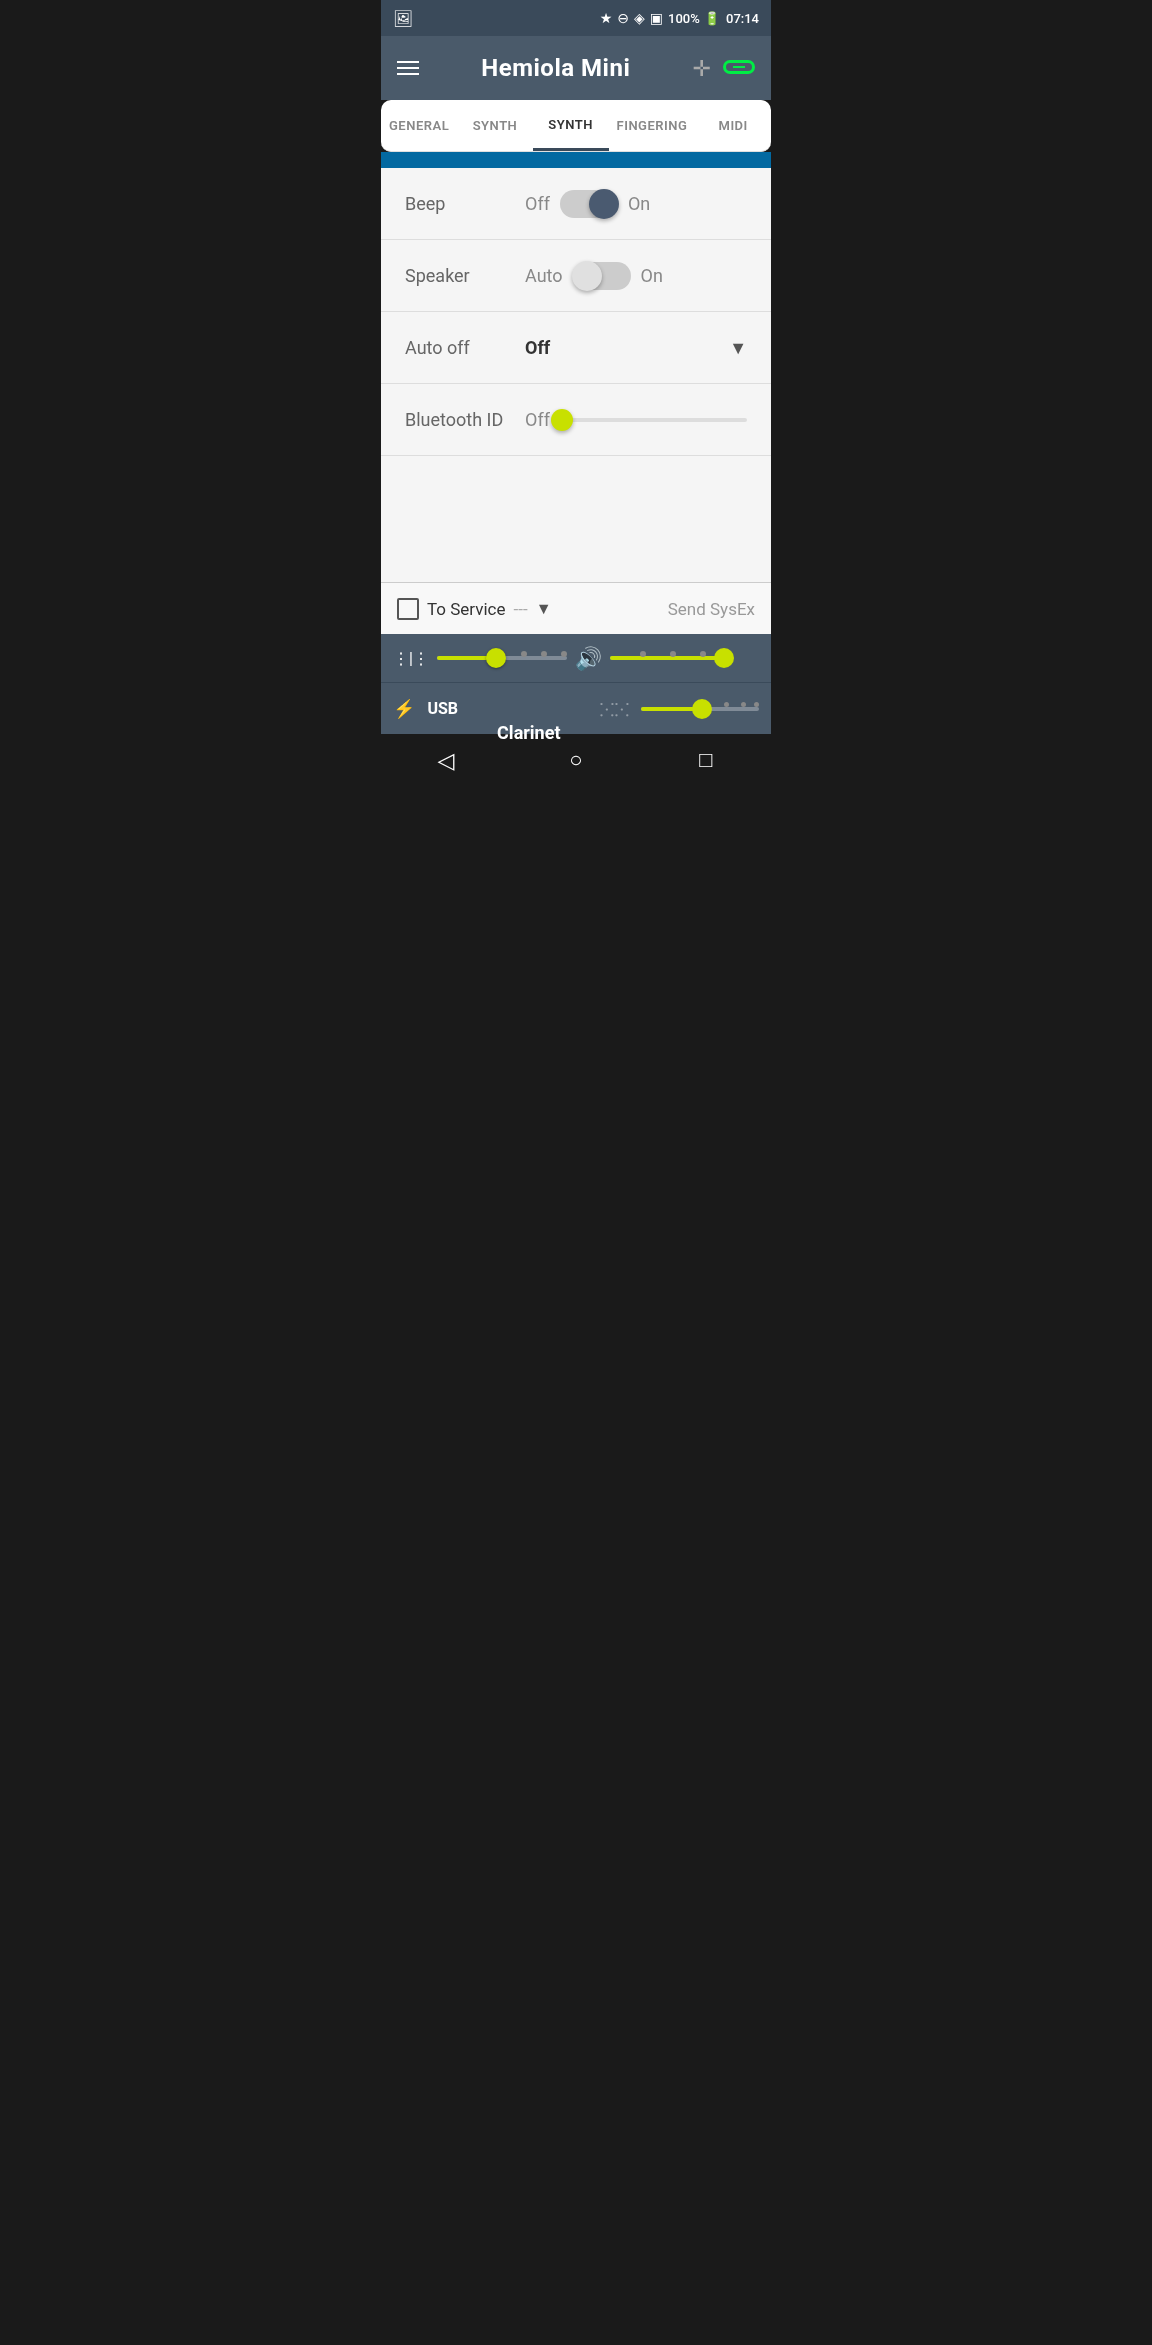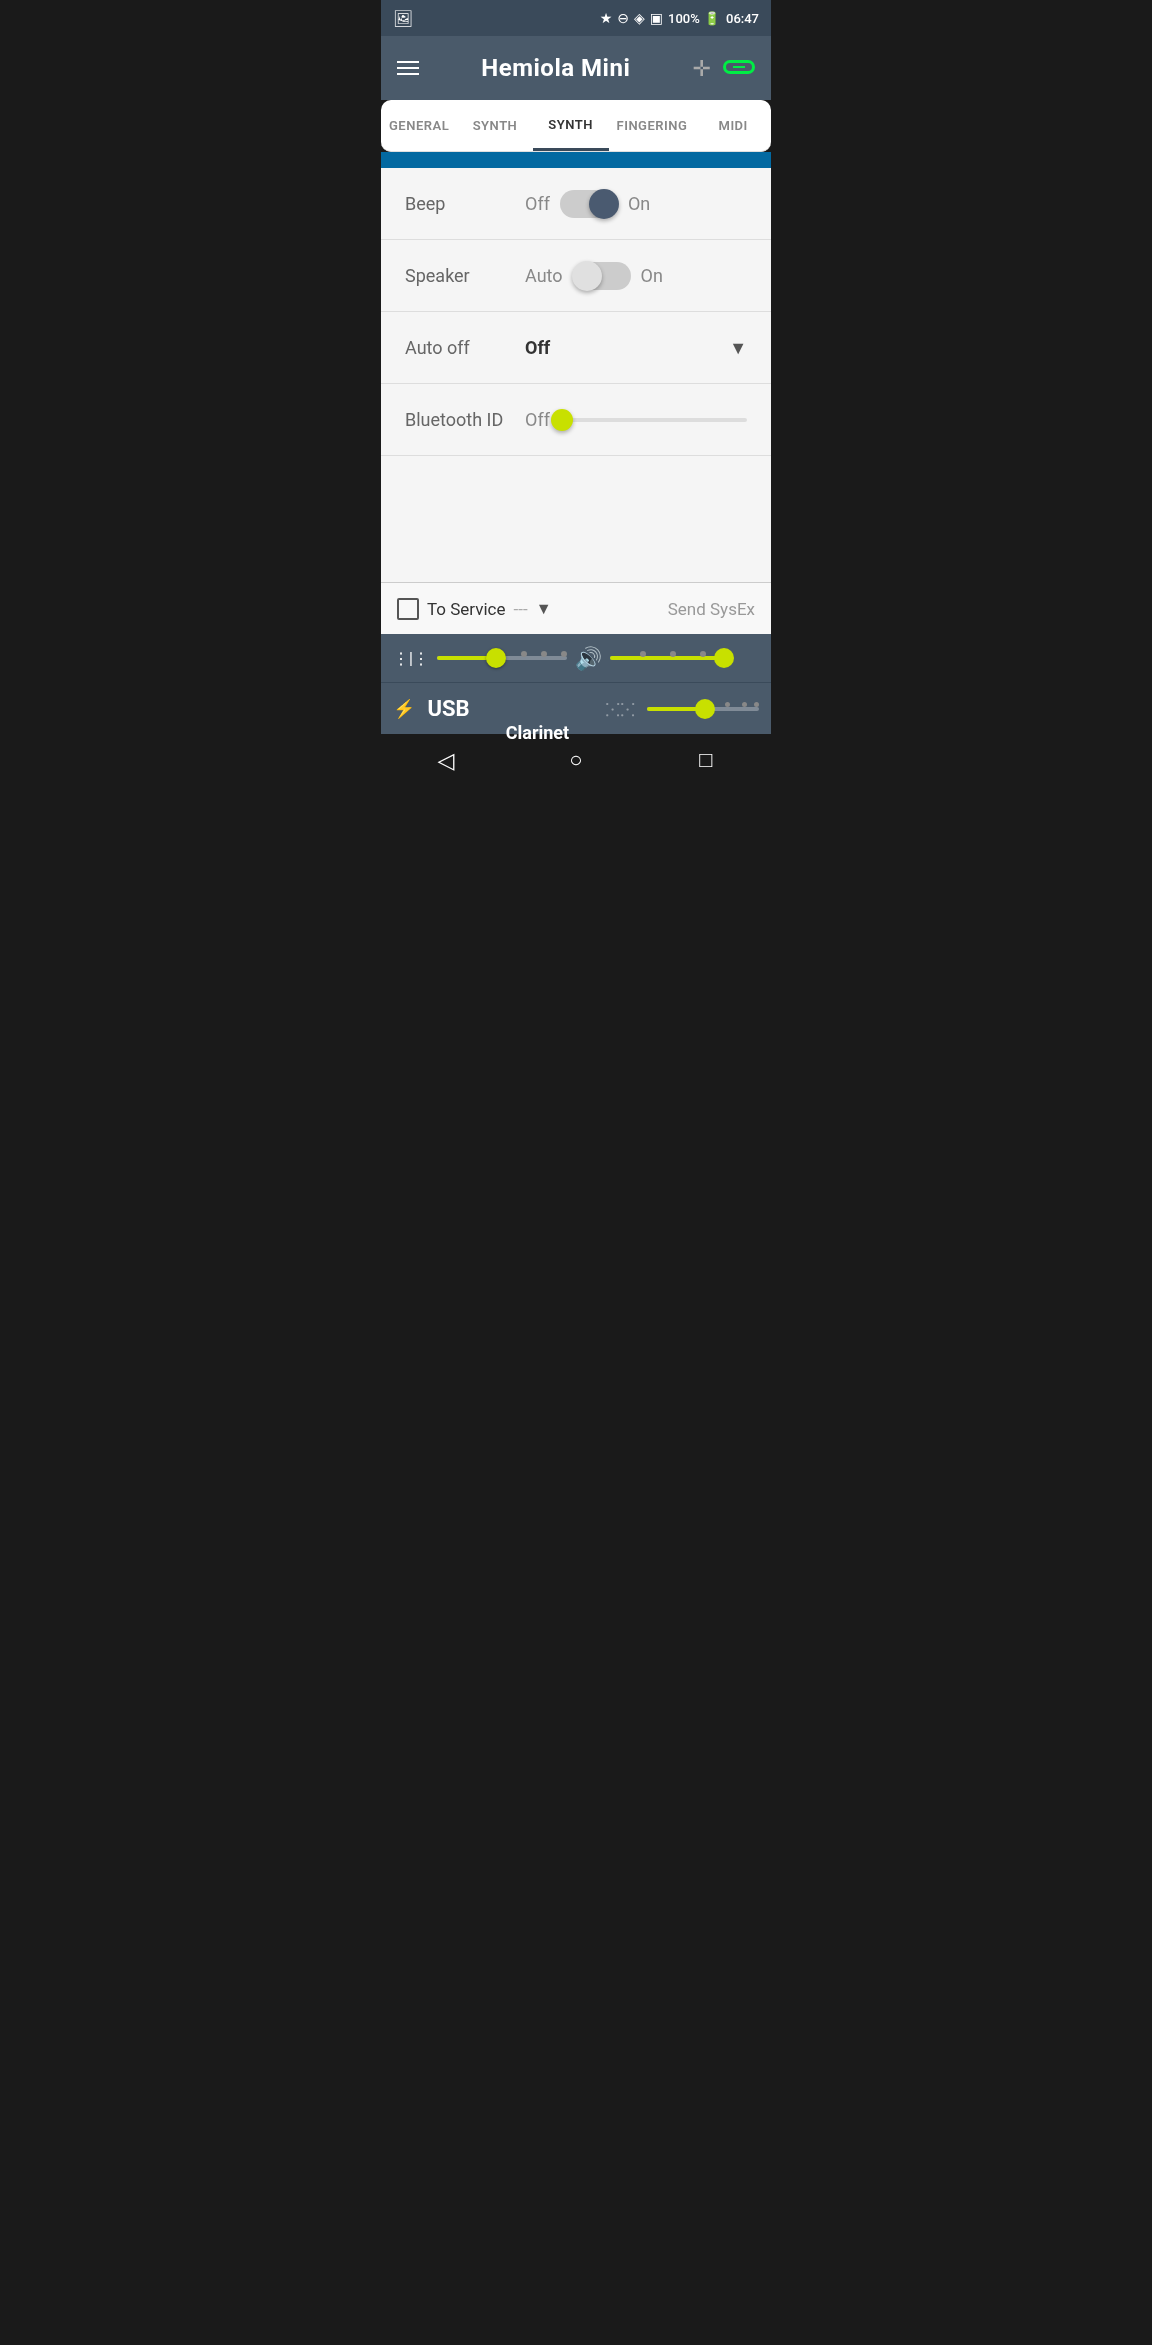--- a/index.html
+++ b/index.html
@@ -377,21 +377,21 @@
   <div class="status-left">
     <span style="font-size:16px;">🖼</span>
   </div>
   <div class="status-right">
     <span style="font-size:14px;">★</span>
     <span style="font-size:14px;">⊖</span>
     <span style="font-size:14px;">◈</span>
     <span style="font-size:14px;">▣</span>
     <span>100%</span>
     <span>🔋</span>
-    <span>06:47</span>
+    <span>07:14</span>
   </div>
 </div>
 
 <div class="header">
   <div class="header-left">
     <div class="hamburger">
       <span></span>
         <span></span>
         <span></span>
     </div>
@@ -499,21 +499,21 @@
     <div class="slider-vol-thumb"></div>
 
     <div style="position:absolute;top:-5px;left:25%;width:6px;height:6px;background:#888;border-radius:50%;"></div>
     <div style="position:absolute;top:-5px;left:50%;width:6px;height:6px;background:#888;border-radius:50%;"></div>
     <div style="position:absolute;top:-5px;left:75%;width:6px;height:6px;background:#888;border-radius:50%;"></div>
   </div>
 </div>
 
 <div class="info-bar">
   <span style="font-size:18px;color:#c8e000;">⚡</span>
-  <span style="color:white;font-size:22px;font-weight:bold;text-align:center;">USB</span>
+  <span style="color:white;font-size:16px;font-weight:bold;text-align:center;">USB</span>
   <span class="instrument-label">Clarinet</span>
   <span style="font-size:18px;color:rgba(255,255,255,0.4);">⁙⁙</span>
   <div class="slider-pitch">
     <div class="slider-pitch-fill"></div>
     <div class="slider-pitch-thumb"></div>
     <div style="position:absolute;top:-5px;left:70%;width:5px;height:5px;background:#888;border-radius:50%;"></div>
     <div style="position:absolute;top:-5px;left:85%;width:5px;height:5px;background:#888;border-radius:50%;"></div>
     <div style="position:absolute;top:-5px;right:0;width:5px;height:5px;background:#888;border-radius:50%;"></div>
   </div>
 </div>

